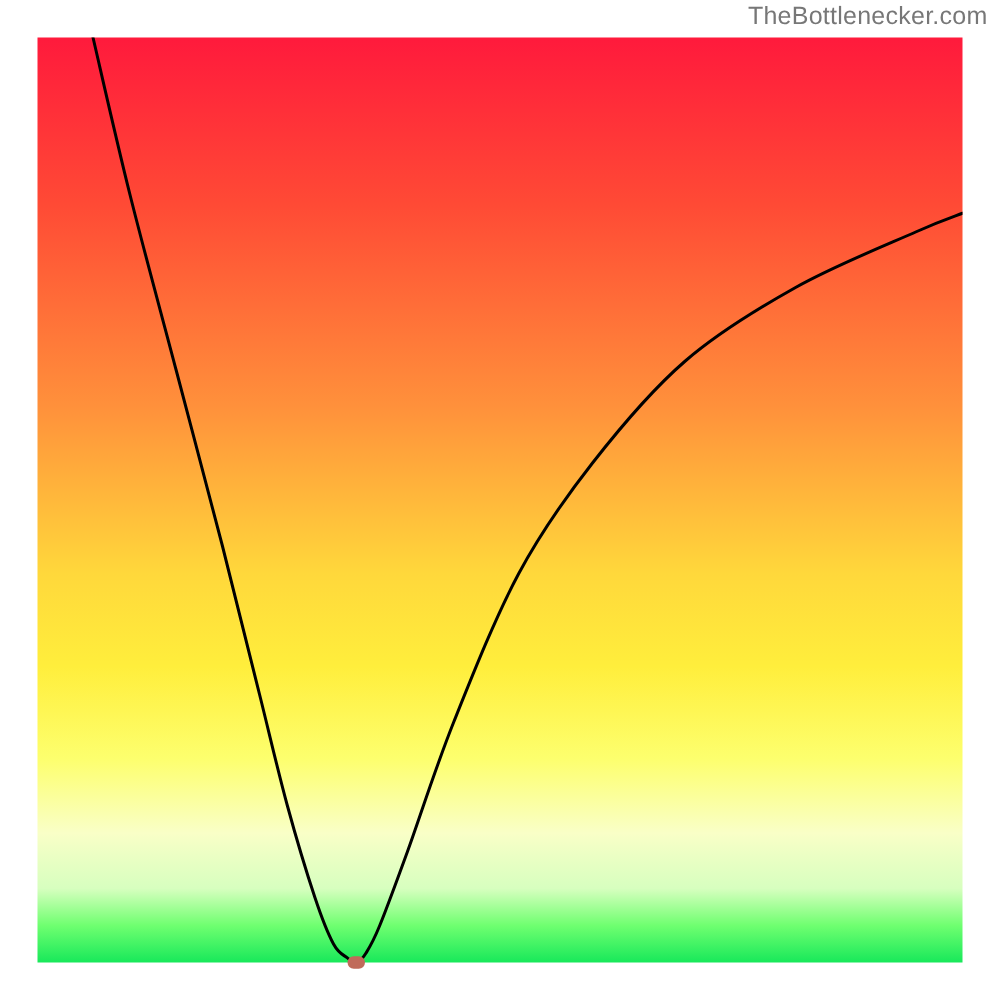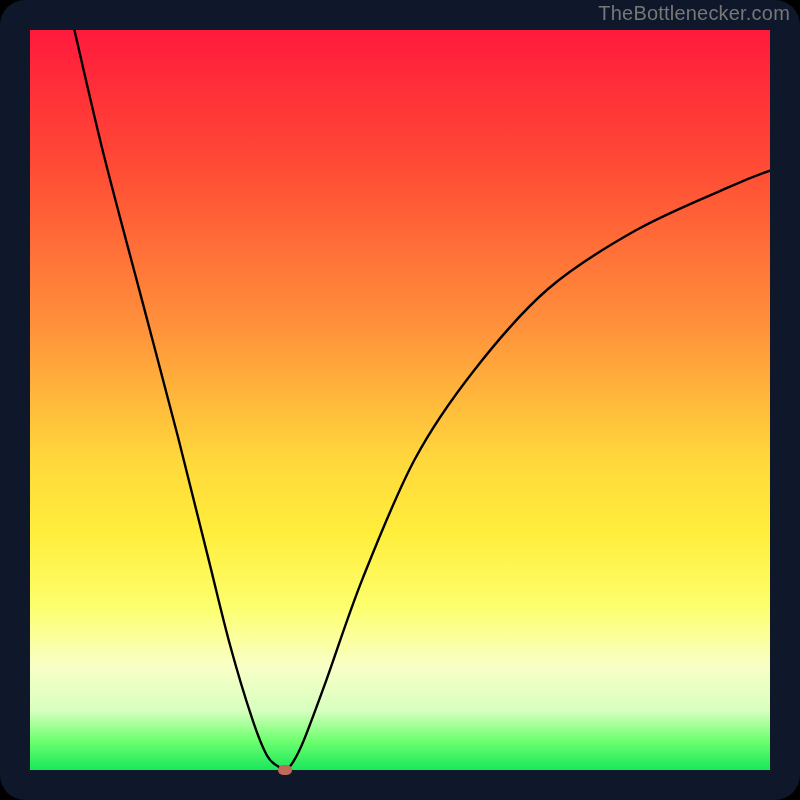--- a/index.html
+++ b/index.html
@@ -8,22 +8,21 @@
     width: 800px;
     height: 800px;
     background: #000;
     font-family: Arial, Helvetica, sans-serif;
     overflow: hidden;
   }
   .frame {
     position: relative;
     width: 800px;
     height: 800px;
-    background: #0f172a;
-    border-radius: 25px;
+    background: #ffffff;
   }
   .plot {
     position: absolute;
     left: 30px;
     top: 30px;
     width: 740px;
     height: 740px;
     background: linear-gradient(to bottom,
       #ff1a3c 0%,
       #ff4a35 18%,

